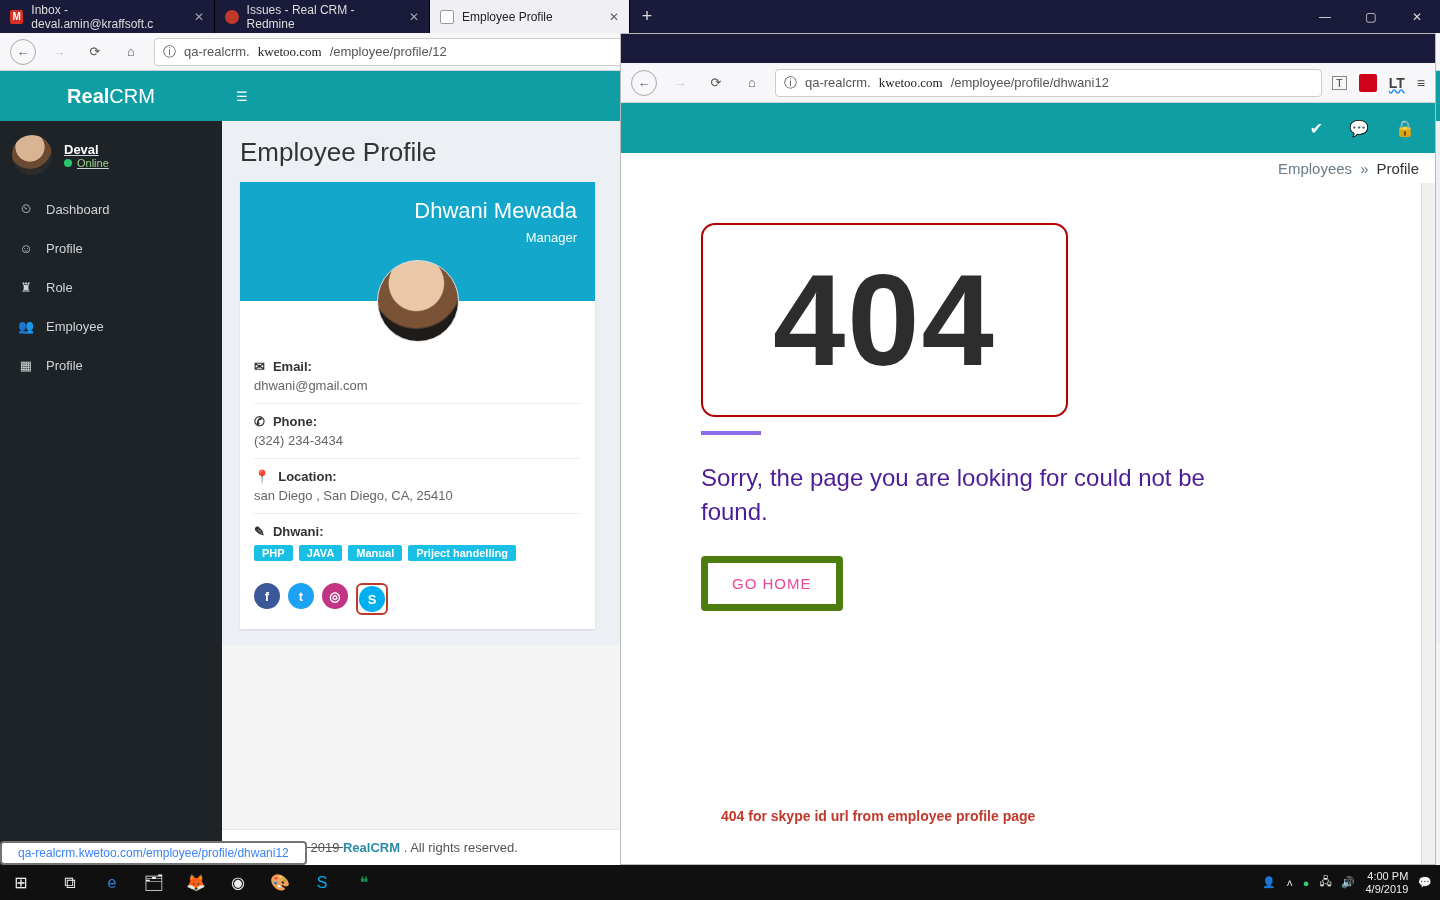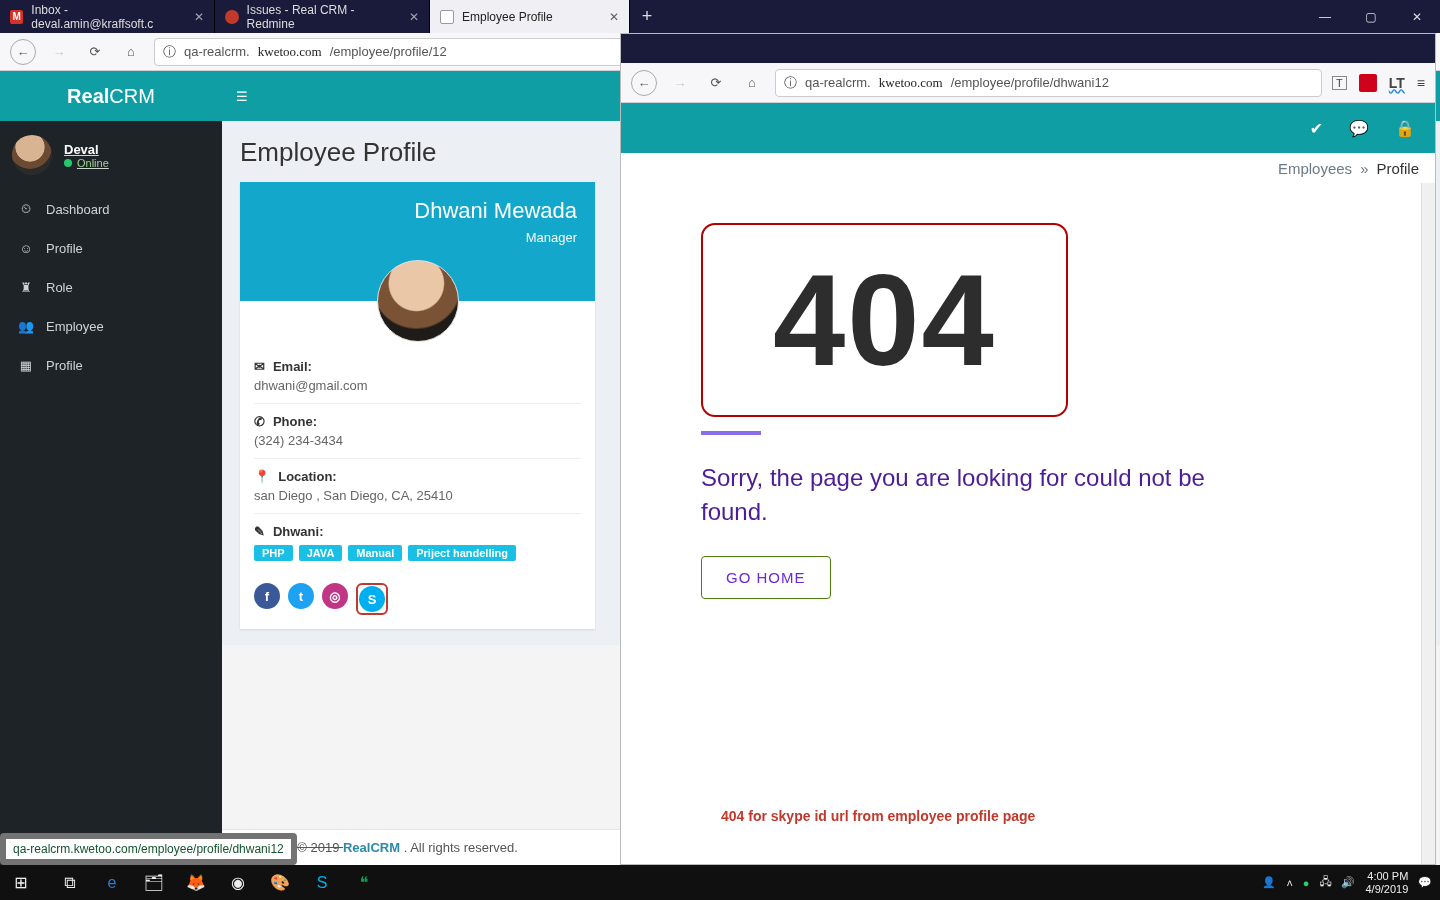--- a/index.html
+++ b/index.html
@@ -70,29 +70,29 @@
   .wtools span{font-size:14px;color:#444}
   .flash{width:18px;height:18px;background:#d0021b;border-radius:2px;display:inline-block}
   .tealstrip{height:50px;background:#0f9ea4;color:#fff;display:flex;align-items:center;justify-content:flex-end;gap:26px;padding:0 20px;font-size:16px}
   .crumbbar{height:30px;display:flex;align-items:center;justify-content:flex-end;gap:8px;padding:0 16px;color:#6b7a88;font-size:15px;background:#fff;}
   .crumbbar .cur{color:#333}
   .errbody{flex:1;padding:40px 80px 0;position:relative;background:#fff}
   .e404box{display:inline-block;border:2px solid #b30000;border-radius:14px;padding:20px 70px}
   .e404{font-size:130px;font-weight:700;color:#2d2d2d;letter-spacing:2px}
   .purpline{width:60px;height:4px;background:#8a6de9;margin:14px 0 26px}
   .sorry{font-size:24px;color:#4c1d95;line-height:1.4;max-width:520px}
-  .gohome{margin-top:28px;display:inline-block;border:1px solid #4d7c0f;border-radius:4px;padding:12px 24px;font-size:15px;color:#6d28d9;letter-spacing:1px}
+  .gohome{margin-top:28px;display:inline-block;border:7px solid #4d7c0f;border-radius:4px;padding:12px 24px;font-size:15px;color:#ec4899;letter-spacing:1px}
   .note{color:#c0392b;font-weight:600;font-size:14px;position:absolute;left:100px;bottom:40px}
 
   
   .footer { position:absolute; left:222px; right:0; bottom:35px; height:36px; background:#fff; border-top:1px solid #e6e6e6; display:flex; align-items:center; padding:0 16px; font-size:13px; color:#555; width: calc(620px - 222px + 770px); }
   .footer a{color:#2b8aa8;font-weight:600}
   .verlabel{margin-left:auto;font-weight:700}
 
-  .hoverurl{position:absolute;left:0;bottom:35px;background:#fff;border:6px solid #737373;border-radius:4px;padding:3px 7px;font-size:12px;color:#14532d;z-index:50}
+  .hoverurl{position:absolute;left:0;bottom:35px;background:#fff;border:2px solid #737373;border-radius:4px;padding:3px 16px;font-size:12px;color:#3b82f6;z-index:50}
 
   
   .taskbar { position:absolute; left:0; right:0; bottom:0; height:35px; background:#101010; display:flex; align-items:center; color:#eee; }
   .start{width:42px;text-align:center;font-size:16px}
   .searchbox{flex:0 0 320px;height:28px;background:#fff;border-radius:2px;display:flex;align-items:center;gap:10px;padding:0 10px;color:#666;margin-right:10px}
   .searchbox .o{width:18px;height:18px;border:2px solid #666;border-radius:50%}
   .mic{margin-left:auto}
   .tasks{display:flex;gap:2px;margin-left:8px}
   .tasks div{width:40px;height:30px;display:flex;align-items:center;justify-content:center;font-size:16px}
   .tray{margin-left:auto;display:flex;align-items:center;gap:10px;padding:0 8px;font-size:11px}

